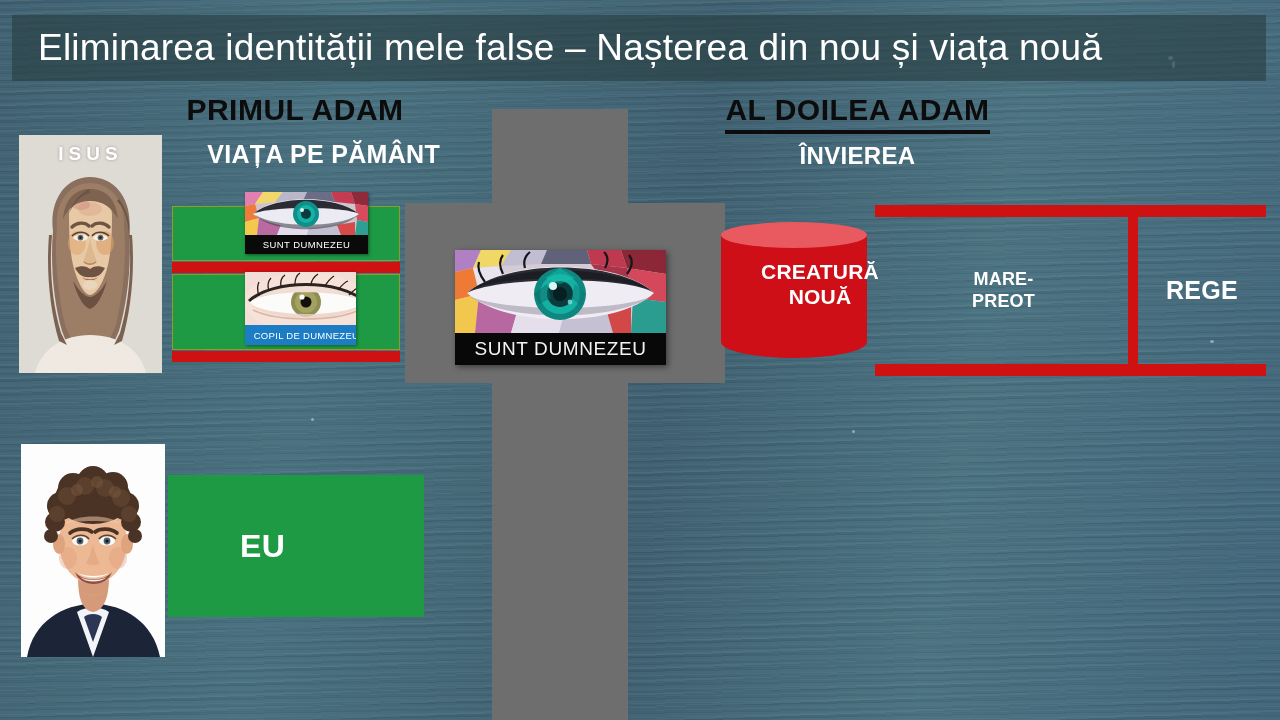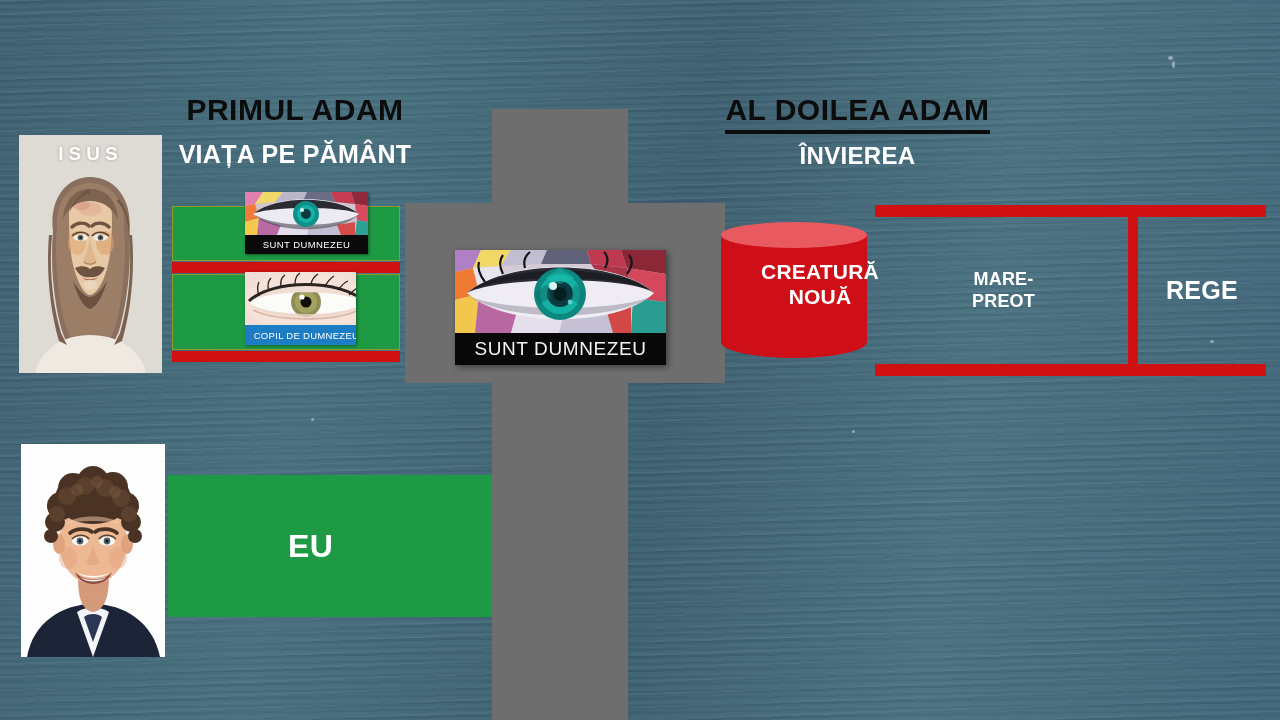--- a/index.html
+++ b/index.html
@@ -51,21 +51,21 @@
   }
 
   
   .h-primul {
     position: absolute; left: 150px; top: 93px; width: 290px;
     text-align: center; color: #0c0c0c;
     font-size: 30px; font-weight: bold; letter-spacing: .5px;
   }
   .h-viata {
     position: absolute; left: 150px; top: 140px; width: 290px;
-    text-align: center; color: #ffffff;
+    text-align: right; color: #ffffff;
     font-size: 25px; font-weight: bold; letter-spacing: .3px;
   }
   .h-doilea {
     position: absolute; left: 680px; top: 93px; width: 355px;
     text-align: center; color: #0c0c0c;
     font-size: 30px; font-weight: bold; letter-spacing: .5px;
   }
   .h-doilea span { border-bottom: 4px solid #0c0c0c; padding-bottom: 4px; }
   .h-inviere {
     position: absolute; left: 680px; top: 142px; width: 355px;
@@ -172,23 +172,23 @@
   .me-photo {
     position: absolute; left: 21px; top: 444px;
     width: 144px; height: 213px;
     background: #ffffff;
     overflow: hidden;
   }
 
   
   .eu-box {
     position: absolute; left: 168px; top: 475px;
-    width: 324px; height: 142px;
+    width: 256px; height: 142px;
     background: #1d9a43;
-    display: flex; align-items: center; padding-left: 48px;
+    display: flex; align-items: center;
   }
   .eu-label {
     margin-left: 72px; color: #ffffff;
     font-size: 32px; font-weight: bold; letter-spacing: .5px;
   }
 
   
   .cyl {
     position: absolute; left: 721px; top: 222px;
     width: 146px; height: 148px;
@@ -250,20 +250,23 @@
 
 <div id="slide">
 
   <div class="bg"></div>
   <div class="bg-speck" style="left:1168px;top:56px;width:5px;height:4px;"></div>
   <div class="bg-speck" style="left:1172px;top:61px;width:3px;height:7px;"></div>
   <div class="bg-speck" style="left:852px;top:430px;width:3px;height:3px;"></div>
   <div class="bg-speck" style="left:1210px;top:340px;width:4px;height:3px;"></div>
   <div class="bg-speck" style="left:311px;top:418px;width:3px;height:3px;"></div>
 
+  <div class="title-band">
+    <div class="title-text">Eliminarea identității mele false – Nașterea din nou și viața nouă</div>
+  </div>
 
   <div class="h-primul">PRIMUL ADAM</div>
   <div class="h-viata">VIAȚA PE PĂMÂNT</div>
   <div class="h-doilea"><span>AL DOILEA ADAM</span></div>
   <div class="h-inviere">ÎNVIEREA</div>
 
   <div class="cross-v"></div>
   <div class="cross-h"></div>
 
   <div class="green-box-1"></div>

